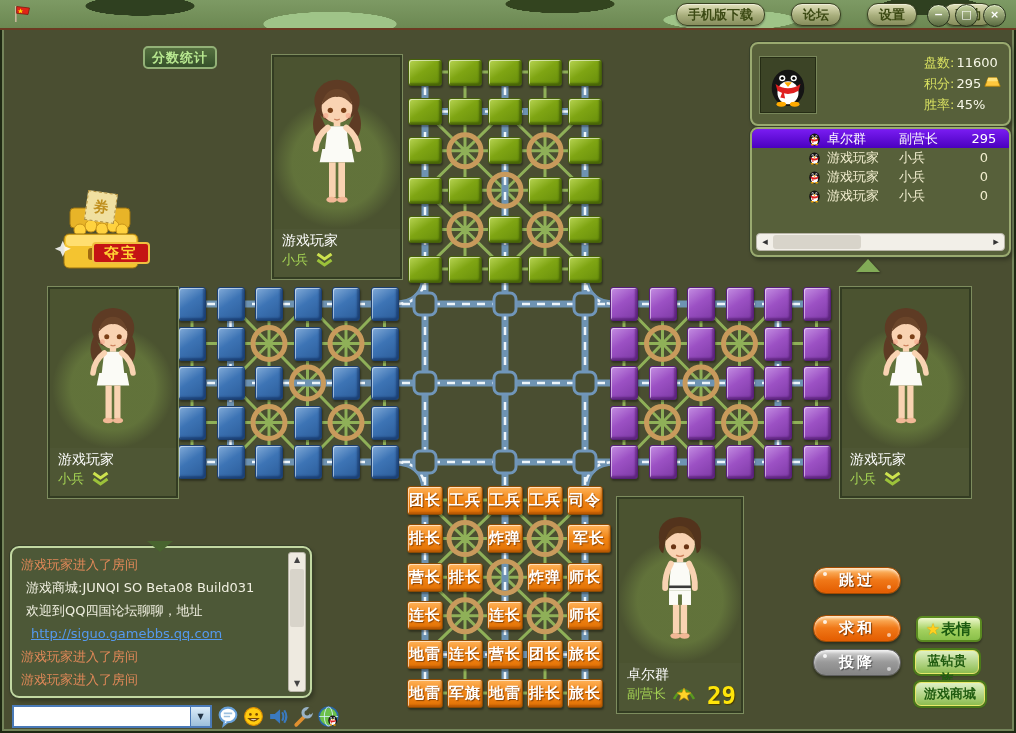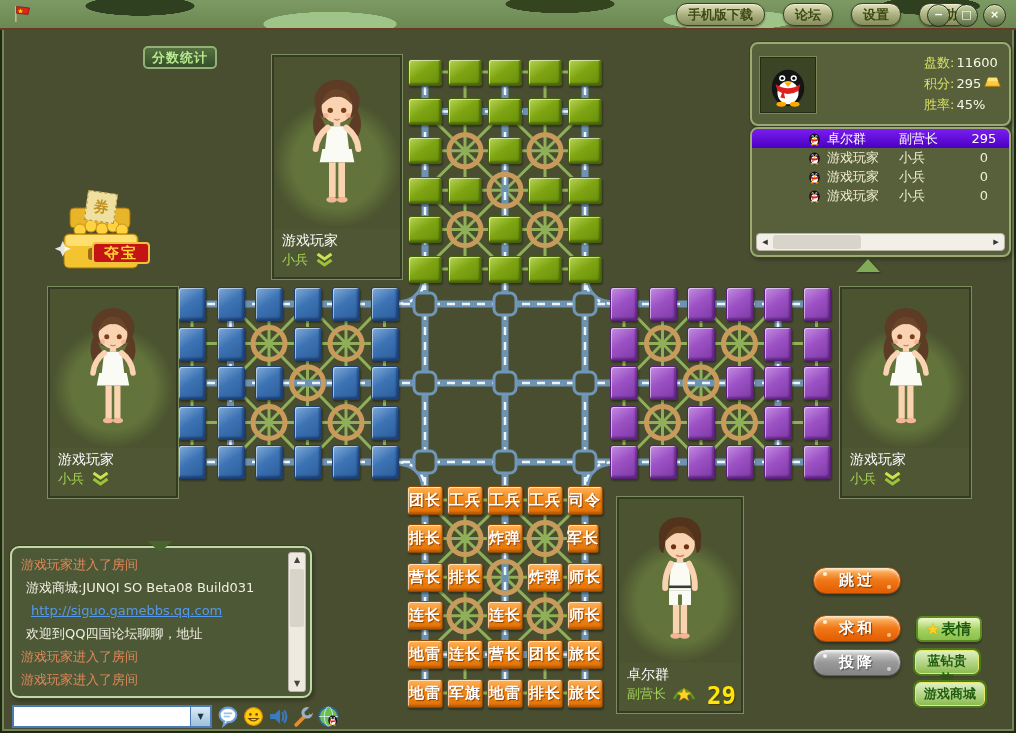--- a/index.html
+++ b/index.html
@@ -11,21 +11,21 @@
     background:
       radial-gradient(ellipse 90px 16px at 140px 6px, #2f4020 60%, transparent 61%),
       radial-gradient(ellipse 110px 20px at 330px 24px, #9fc488 60%, transparent 61%),
       radial-gradient(ellipse 90px 15px at 560px 4px, #33441f 60%, transparent 61%),
       radial-gradient(ellipse 120px 18px at 730px 20px, #9fc488 55%, transparent 56%),
       radial-gradient(ellipse 90px 16px at 930px 6px, #2f4020 55%, transparent 56%),
       linear-gradient(#7d9a64,#6c8852);
     border-bottom:2px solid #6b3a22;box-sizing:border-box;display:flex;align-items:center;}
   .flag{width:20px;height:20px;margin:0 4px 0 12px;}
   .title{color:#fff;font-size:13px;font-weight:bold;text-shadow:1px 1px 0 #000;}
-  .tb-buttons{position:absolute;left:676px;top:3px;display:flex;gap:18px;}
+  .tb-buttons{position:absolute;left:676px;top:3px;display:flex;gap:26px;}
   .tbtn{height:21px;line-height:21px;padding:0 11px;border-radius:11px;font-size:13px;font-weight:bold;
     color:#3c4a14;background:linear-gradient(#e2e2bc,#a8ae7c 55%,#878d5c);
     border:1px solid #3a4222;box-shadow:0 1px 0 rgba(255,255,255,.45) inset,0 1px 2px rgba(0,0,0,.4);cursor:pointer;}
   .win-controls{position:absolute;right:10px;top:4px;display:flex;gap:5px;}
   .wbtn{width:21px;height:21px;border-radius:50%;background:linear-gradient(#c6d4a0,#5a6a40);
     border:1px solid #26301a;color:#fff;font-size:11px;font-weight:bold;text-align:center;line-height:20px;
     box-shadow:0 1px 0 rgba(255,255,255,.5) inset;cursor:pointer;}
   
   #board-svg{position:absolute;left:0;top:0;z-index:1;pointer-events:none;}
   #tiles{position:absolute;left:0;top:0;width:1016px;height:733px;z-index:2;border-radius:13px;}
@@ -309,21 +309,21 @@
       <div class="tile t-green" style="left: 488px; top: 255.5px; width: 34px; height: 27px;"></div>
       <div class="tile t-green" style="left: 528px; top: 255.5px; width: 34px; height: 27px;"></div>
       <div class="tile t-green" style="left: 568px; top: 255.5px; width: 34px; height: 27px;"></div>
       <div class="tile t-orange" style="left: 407px; top: 485.5px; width: 36px; height: 29px;">团长</div>
       <div class="tile t-orange" style="left: 447px; top: 485.5px; width: 36px; height: 29px;">工兵</div>
       <div class="tile t-orange" style="left: 487px; top: 485.5px; width: 36px; height: 29px;">工兵</div>
       <div class="tile t-orange" style="left: 527px; top: 485.5px; width: 36px; height: 29px;">工兵</div>
       <div class="tile t-orange" style="left: 567px; top: 485.5px; width: 36px; height: 29px;">司令</div>
       <div class="tile t-orange" style="left: 407px; top: 524.1px; width: 36px; height: 29px;">排长</div>
       <div class="tile t-orange" style="left: 487px; top: 524.1px; width: 36px; height: 29px;">炸弹</div>
-      <div class="tile t-orange" style="left: 567px; top: 524.1px; width: 32px; height: 29px;">军长</div>
+      <div class="tile t-orange" style="left: 567px; top: 524.1px; width: 44px; height: 29px;">军长</div>
       <div class="tile t-orange" style="left: 407px; top: 562.7px; width: 36px; height: 29px;">营长</div>
       <div class="tile t-orange" style="left: 447px; top: 562.7px; width: 36px; height: 29px;">排长</div>
       <div class="tile t-orange" style="left: 527px; top: 562.7px; width: 36px; height: 29px;">炸弹</div>
       <div class="tile t-orange" style="left: 567px; top: 562.7px; width: 36px; height: 29px;">师长</div>
       <div class="tile t-orange" style="left: 407px; top: 601.3px; width: 36px; height: 29px;">连长</div>
       <div class="tile t-orange" style="left: 487px; top: 601.3px; width: 36px; height: 29px;">连长</div>
       <div class="tile t-orange" style="left: 567px; top: 601.3px; width: 36px; height: 29px;">师长</div>
       <div class="tile t-orange" style="left: 407px; top: 639.9px; width: 36px; height: 29px;">地雷</div>
       <div class="tile t-orange" style="left: 447px; top: 639.9px; width: 36px; height: 29px;">连长</div>
       <div class="tile t-orange" style="left: 487px; top: 639.9px; width: 36px; height: 29px;">营长</div>
@@ -518,22 +518,22 @@
       <div class="hthumb"></div>
       <span class="harrow right">▸</span>
     </div>
   </div>
   <div class="arrow-up"></div>
 
   <div class="chat-panel">
     <div class="chat-msgs" id="chat-msgs">
         <div class="msg msg-system">游戏玩家进入了房间</div>
         <div class="msg msg-info">游戏商城:JUNQI SO Beta08 Build031</div>
+        <div class="msg msg-info">欢迎到QQ四国论坛聊聊，地址</div>
         <div class="msg msg-link">http://siguo.gamebbs.qq.com</div>
-        <div class="msg msg-info">欢迎到QQ四国论坛聊聊，地址</div>
         <div class="msg msg-system">游戏玩家进入了房间</div>
         <div class="msg msg-system">游戏玩家进入了房间</div>
       </div>
     <div class="vscroll">
       <div class="varrow">▲</div>
       <div class="vthumb"></div>
       <div class="varrow down">▼</div>
     </div>
   </div>
   <div class="chat-collapse"></div>

